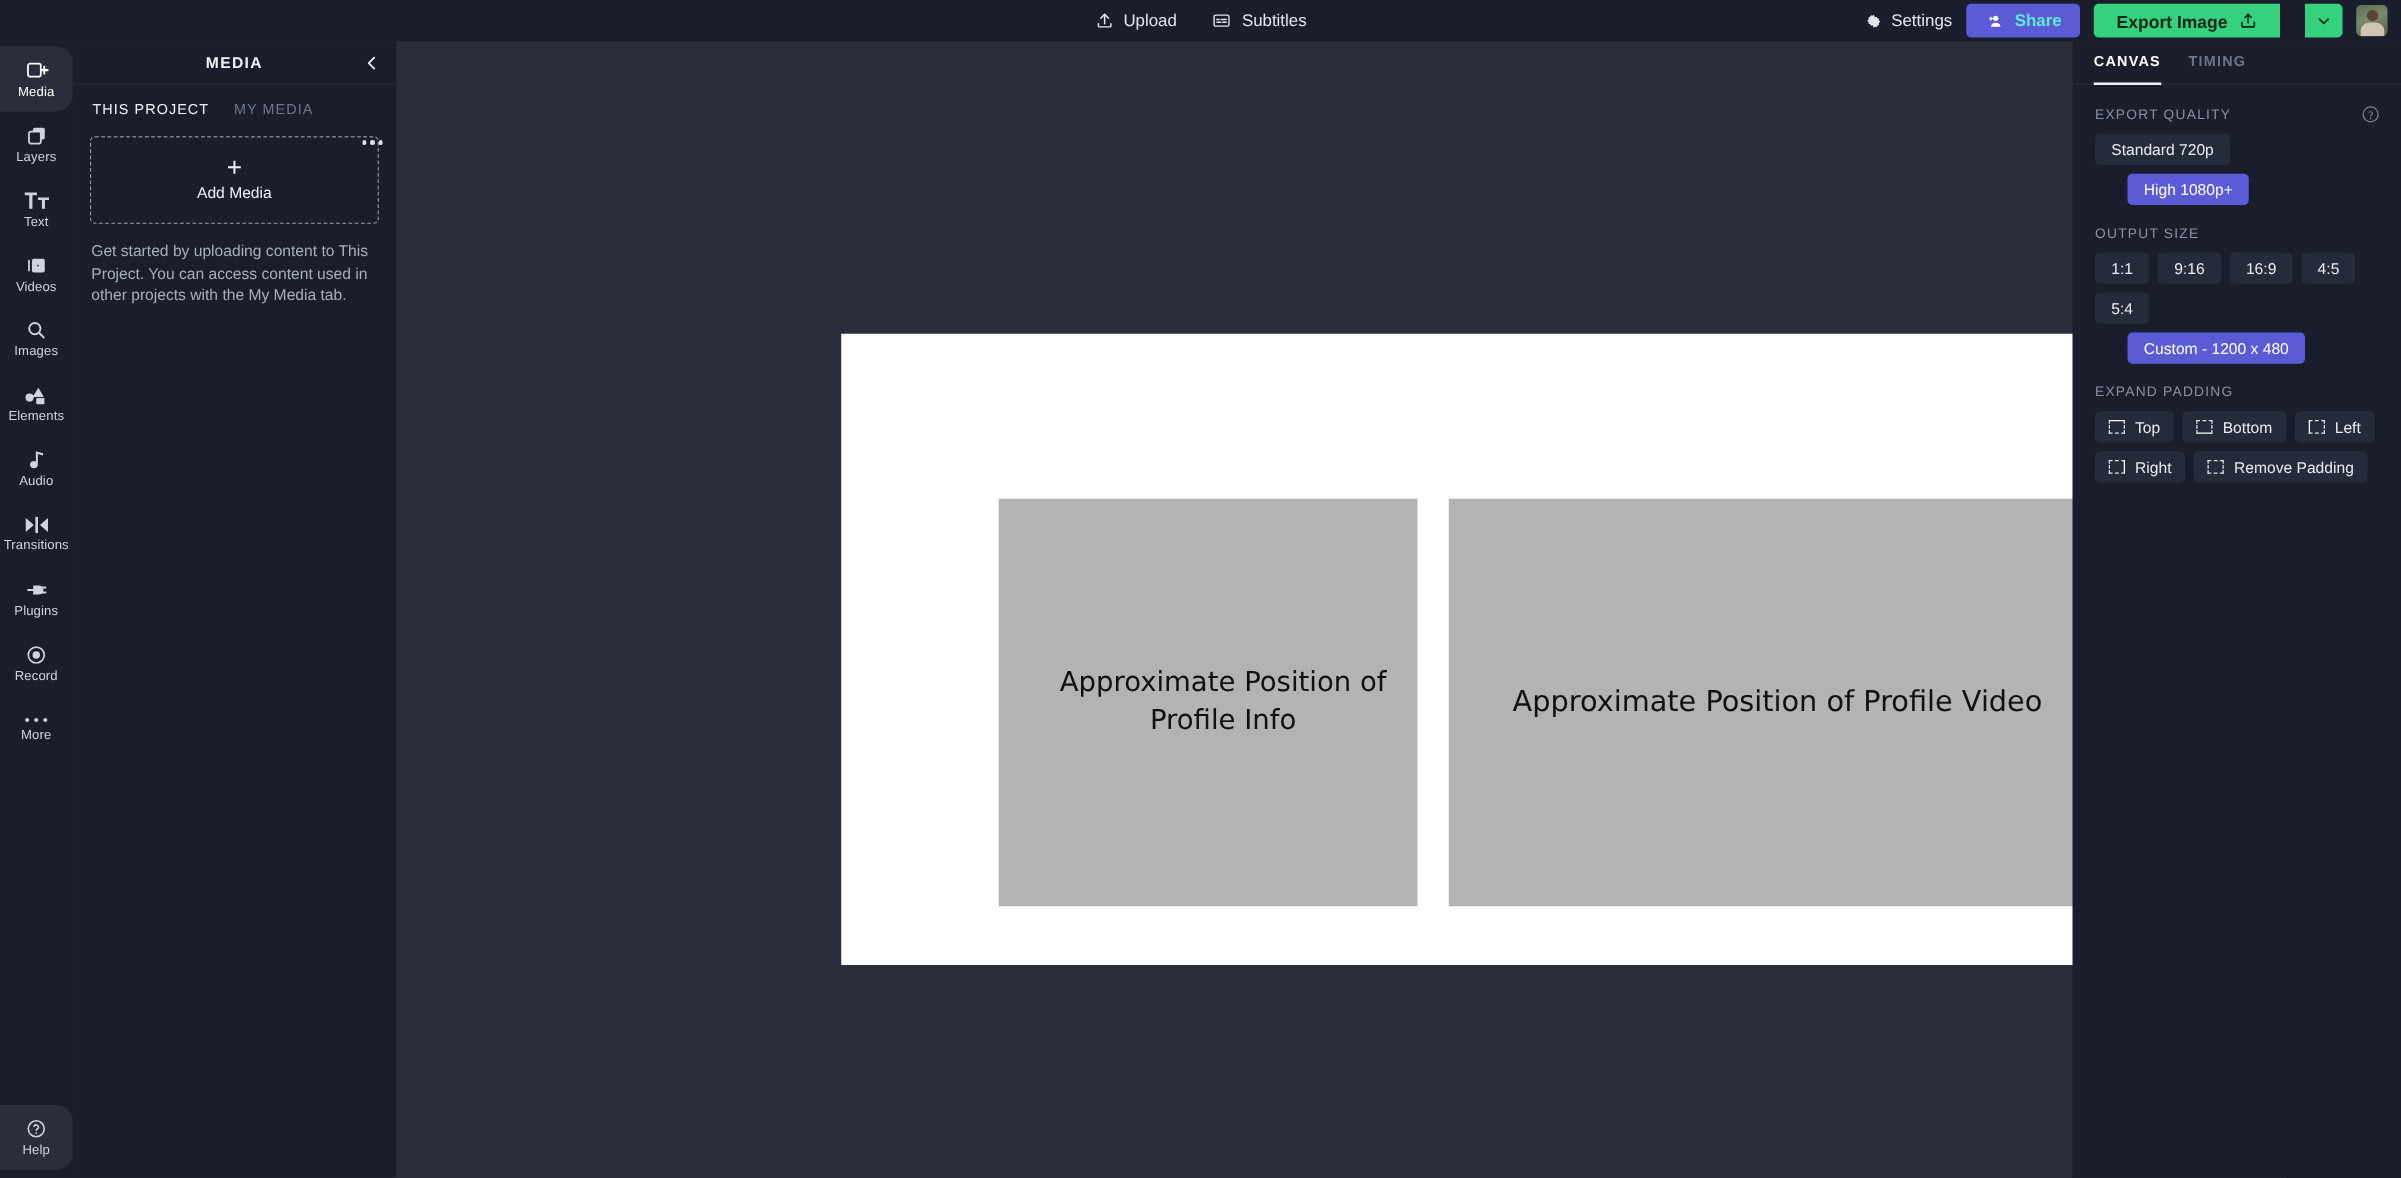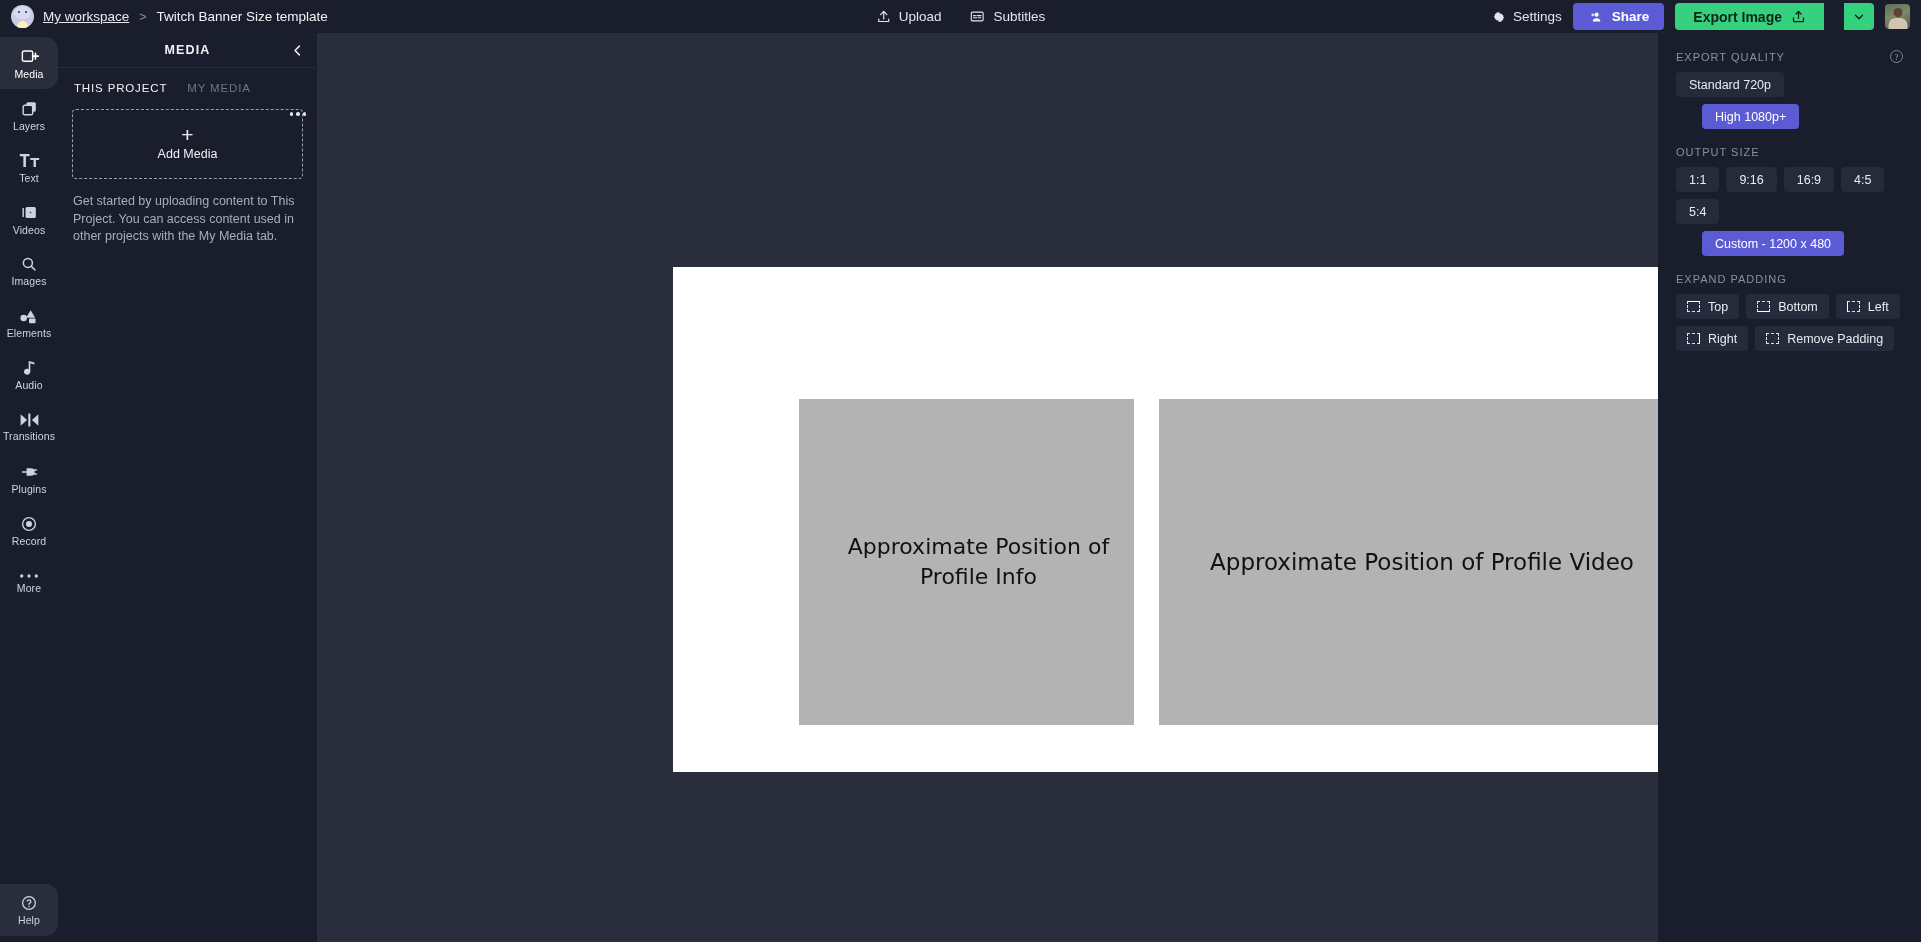--- a/index.html
+++ b/index.html
@@ -55,21 +55,21 @@
     cursor:pointer; white-space:nowrap;
   }
   .tb-right {
     margin-left:auto; display:flex; align-items:center; gap:11px; padding-right:11px;
   }
   .settings-btn {
     display:flex; align-items:center; gap:7px; font-size:13.5px; color:#e3e5ed; cursor:pointer;
   }
   .share-btn {
     display:flex; align-items:center; gap:8px;
-    background:#5b5bd6; color:#ffffff; font-size:13.5px; font-weight:bold;
+    background:#5b5bd6; color:#5eead4; font-size:13.5px; font-weight:bold;
     padding:0 15px; height:27px; border-radius:4px; cursor:pointer; white-space:nowrap;
   }
   .export-group { display:flex; align-items:stretch; gap:20px; }
   .export-btn {
     background:#35d17f; color:#0d2418; font-size:14px; font-weight:bold;
     display:flex; align-items:center; gap:9px;
     padding:0 18px; height:27px; border-radius:4px 0 0 4px; cursor:pointer; white-space:nowrap;
   }
   .export-caret {
     background:#35d17f; width:30px; height:27px; border-radius:0 4px 4px 0;
@@ -247,33 +247,20 @@
       repeating-linear-gradient(45deg,#d9dbe4 0 3px,#a9adbb 3px 6px);
   }
   svg { display:block; }
 </style>
 </head>
 <body>
 
 <div id="app">
 
   <div class="topbar">
-    <div class="tb-left">
-      <div class="avatar-logo">
-        <div class="ear-l"></div>
-          <div class="ear-r"></div>
-        <div class="face"></div>
-        <div class="eye l"></div>
-          <div class="eye r"></div>
-        <div class="body"></div>
-      </div>
-      <span class="crumb-link">My workspace</span>
-      <span class="crumb-sep">&gt;</span>
-      <span class="crumb-title">Twitch Banner Size template</span>
-    </div>
 
     <div class="tb-center">
       <div class="tb-item">
         <span>
           <svg width="15" height="15" viewBox="0 0 24 24" fill="none" stroke="#e3e5ed" stroke-width="1.9" stroke-linecap="round" stroke-linejoin="round">
             <path d="M12 16V4"></path>
               <path d="M7 9l5-5 5 5"></path>
               <path d="M4 16v3a1 1 0 001 1h14a1 1 0 001-1v-3"></path>
           </svg>
         </span>
@@ -508,20 +495,24 @@
         <div class="gbox box-info">
           <span>Approximate Position of Profile Info</span>
         </div>
         <div class="gbox box-video">
           <span>Approximate Position of Profile Video</span>
         </div>
       </div>
     </div>
 
     <div class="right">
+      <div class="rtabs">
+        <span class="rtab active">CANVAS</span>
+        <span class="rtab">TIMING</span>
+      </div>
 
       <div class="rsec">
         <div class="rsec-head">
           <span class="rsec-title">EXPORT QUALITY</span>
           <span class="help-circ">?</span>
         </div>
         <div class="chip-row">
           <span class="chip">Standard 720p</span>
           <span class="chip sel">High 1080p+</span>
         </div>

